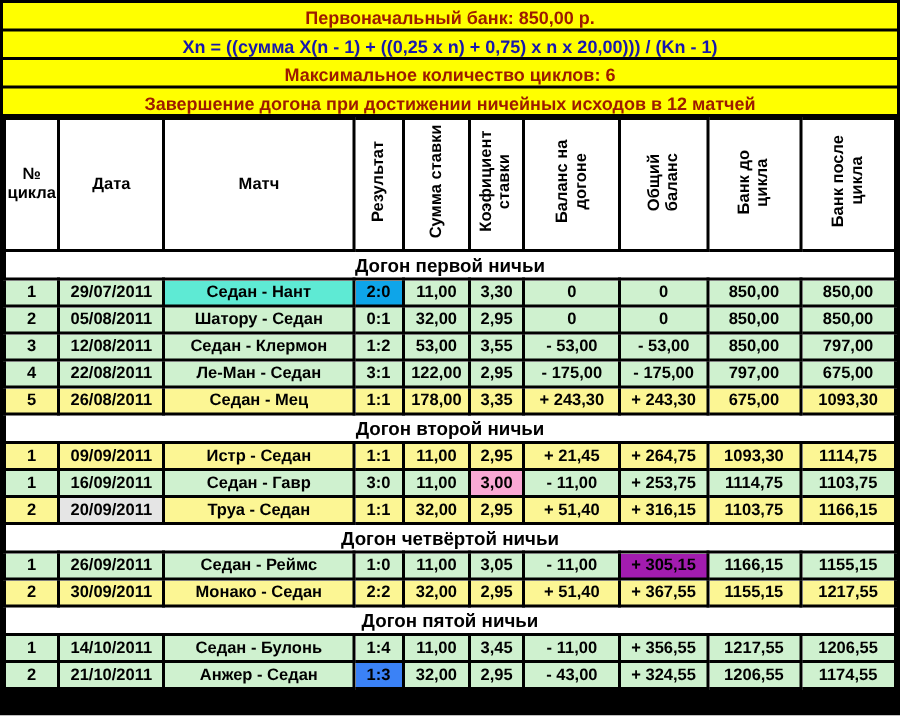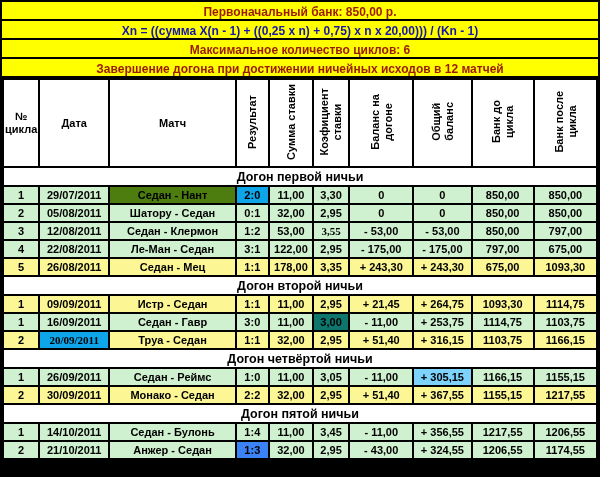--- a/index.html
+++ b/index.html
@@ -120,21 +120,21 @@
 цикла</span></th>
       </tr>
     </thead>
     <tbody>
         <tr>
           <td colspan="10" class="section-title">Догон первой ничьи</td>
         </tr>
         <tr>
           <td class="data-cell" style="background: rgb(207, 241, 207);">1</td>
           <td class="data-cell" style="background: rgb(207, 241, 207);">29/07/2011</td>
-          <td class="data-cell" style="background: #4d7c0f; margin-left: 20px;">Седан - Нант</td>
+          <td class="data-cell" style="background: #5eead4; margin-left: 20px;">Седан - Нант</td>
           <td class="data-cell" style="background: #0ea5e9;">2:0</td>
           <td class="data-cell" style="background: rgb(207, 241, 207);">11,00</td>
           <td class="data-cell" style="background: rgb(207, 241, 207);">3,30</td>
           <td class="data-cell" style="background: rgb(207, 241, 207);">0</td>
           <td class="data-cell" style="background: rgb(207, 241, 207);">0</td>
           <td class="data-cell" style="background: rgb(207, 241, 207);">850,00</td>
           <td class="data-cell" style="background: rgb(207, 241, 207);">850,00</td>
         </tr>
         <tr>
           <td class="data-cell" style="background: rgb(207, 241, 207);">2</td>
@@ -147,21 +147,21 @@
           <td class="data-cell" style="background: rgb(207, 241, 207);">0</td>
           <td class="data-cell" style="background: rgb(207, 241, 207);">850,00</td>
           <td class="data-cell" style="background: rgb(207, 241, 207);">850,00</td>
         </tr>
         <tr>
           <td class="data-cell" style="background: rgb(207, 241, 207);">3</td>
           <td class="data-cell" style="background: rgb(207, 241, 207);">12/08/2011</td>
           <td class="data-cell" style="background: rgb(207, 241, 207);">Седан - Клермон</td>
           <td class="data-cell" style="background: rgb(207, 241, 207);">1:2</td>
           <td class="data-cell" style="background: rgb(207, 241, 207);">53,00</td>
-          <td class="data-cell" style="background: rgb(207, 241, 207); font-family: Liberation Serif, serif;">3,55</td>
+          <td class="data-cell" style="background: rgb(207, 241, 207);">3,55</td>
           <td class="data-cell" style="background: rgb(207, 241, 207);">- 53,00</td>
           <td class="data-cell" style="background: rgb(207, 241, 207);">- 53,00</td>
           <td class="data-cell" style="background: rgb(207, 241, 207);">850,00</td>
           <td class="data-cell" style="background: rgb(207, 241, 207);">797,00</td>
         </tr>
         <tr>
           <td class="data-cell" style="background: rgb(207, 241, 207);">4</td>
           <td class="data-cell" style="background: rgb(207, 241, 207);">22/08/2011</td>
           <td class="data-cell" style="background: rgb(207, 241, 207);">Ле-Ман - Седан</td>
           <td class="data-cell" style="background: rgb(207, 241, 207);">3:1</td>
@@ -198,50 +198,50 @@
           <td class="data-cell" style="background: rgb(252, 246, 148);">+ 264,75</td>
           <td class="data-cell" style="background: rgb(252, 246, 148);">1093,30</td>
           <td class="data-cell" style="background: rgb(252, 246, 148);">1114,75</td>
         </tr>
         <tr>
           <td class="data-cell" style="background: rgb(207, 241, 207);">1</td>
           <td class="data-cell" style="background: rgb(207, 241, 207);">16/09/2011</td>
           <td class="data-cell" style="background: rgb(207, 241, 207);">Седан - Гавр</td>
           <td class="data-cell" style="background: rgb(207, 241, 207);">3:0</td>
           <td class="data-cell" style="background: rgb(207, 241, 207);">11,00</td>
-          <td class="data-cell" style="background: #0f766e;">3,00</td>
+          <td class="data-cell" style="background: #f9a8d4;">3,00</td>
           <td class="data-cell" style="background: rgb(207, 241, 207);">- 11,00</td>
           <td class="data-cell" style="background: rgb(207, 241, 207);">+ 253,75</td>
           <td class="data-cell" style="background: rgb(207, 241, 207);">1114,75</td>
           <td class="data-cell" style="background: rgb(207, 241, 207);">1103,75</td>
         </tr>
         <tr>
           <td class="data-cell" style="background: rgb(252, 246, 148);">2</td>
-          <td class="data-cell" style="background: #0ea5e9; font-family: Liberation Serif, serif;">20/09/2011</td>
+          <td class="data-cell" style="background: #e5e5e5;">20/09/2011</td>
           <td class="data-cell" style="background: rgb(252, 246, 148);">Труа - Седан</td>
           <td class="data-cell" style="background: rgb(252, 246, 148);">1:1</td>
           <td class="data-cell" style="background: rgb(252, 246, 148);">32,00</td>
           <td class="data-cell" style="background: rgb(252, 246, 148);">2,95</td>
           <td class="data-cell" style="background: rgb(252, 246, 148);">+ 51,40</td>
           <td class="data-cell" style="background: rgb(252, 246, 148);">+ 316,15</td>
           <td class="data-cell" style="background: rgb(252, 246, 148);">1103,75</td>
           <td class="data-cell" style="background: rgb(252, 246, 148);">1166,15</td>
         </tr>
         <tr>
           <td colspan="10" class="section-title">Догон четвёртой ничьи</td>
         </tr>
         <tr>
           <td class="data-cell" style="background: rgb(207, 241, 207);">1</td>
           <td class="data-cell" style="background: rgb(207, 241, 207);">26/09/2011</td>
           <td class="data-cell" style="background: rgb(207, 241, 207);">Седан - Реймс</td>
           <td class="data-cell" style="background: rgb(207, 241, 207);">1:0</td>
           <td class="data-cell" style="background: rgb(207, 241, 207);">11,00</td>
           <td class="data-cell" style="background: rgb(207, 241, 207);">3,05</td>
           <td class="data-cell" style="background: rgb(207, 241, 207);">- 11,00</td>
-          <td class="data-cell" style="background: #7dd3fc;">+ 305,15</td>
+          <td class="data-cell" style="background: #a21caf;">+ 305,15</td>
           <td class="data-cell" style="background: rgb(207, 241, 207);">1166,15</td>
           <td class="data-cell" style="background: rgb(207, 241, 207);">1155,15</td>
         </tr>
         <tr>
           <td class="data-cell" style="background: rgb(252, 246, 148);">2</td>
           <td class="data-cell" style="background: rgb(252, 246, 148);">30/09/2011</td>
           <td class="data-cell" style="background: rgb(252, 246, 148);">Монако - Седан</td>
           <td class="data-cell" style="background: rgb(252, 246, 148);">2:2</td>
           <td class="data-cell" style="background: rgb(252, 246, 148);">32,00</td>
           <td class="data-cell" style="background: rgb(252, 246, 148);">2,95</td>

